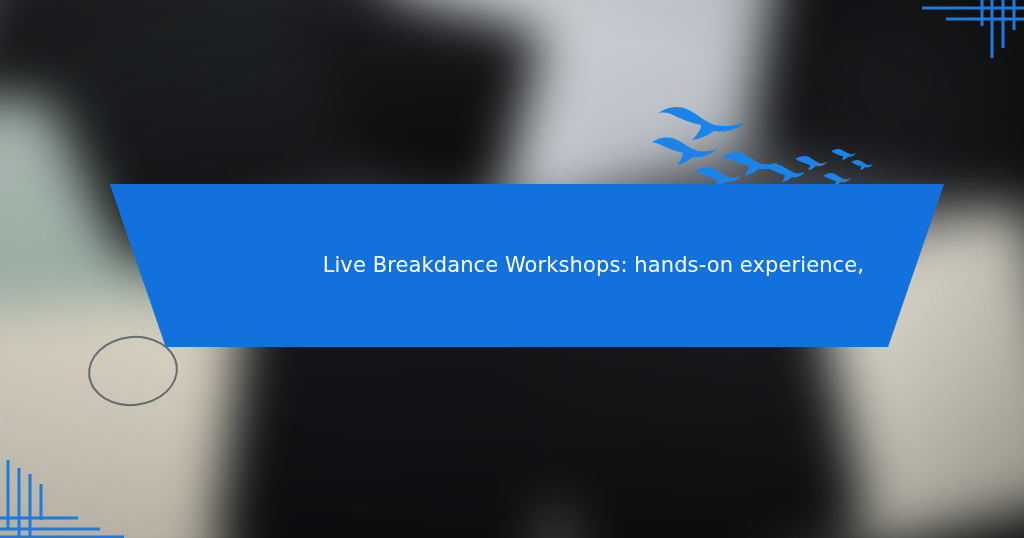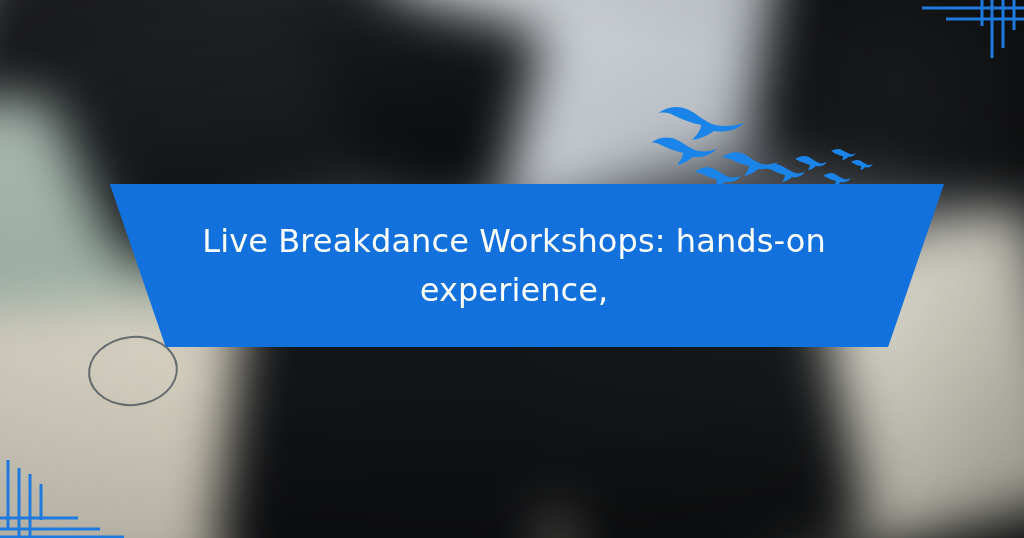--- a/index.html
+++ b/index.html
@@ -201,24 +201,24 @@
     width: 860px;
     height: 163px;
     background: #1271dc;
     clip-path: polygon(3.0% 0%, 100% 0%, 93.5% 100%, 9.5% 100%);
     display: flex;
     align-items: center;
     justify-content: center;
   }
   .banner-text {
     color: #ffffff;
-    font-size: 32px;
+    font-size: 21px;
     line-height: 1.52;
     font-weight: 400;
-    text-align: center;
+    text-align: right;
     width: 700px;
     letter-spacing: .1px;
     margin: 0;
   }
 </style>
 </head>
 <body>
 
 <div id="banner-root">
 

